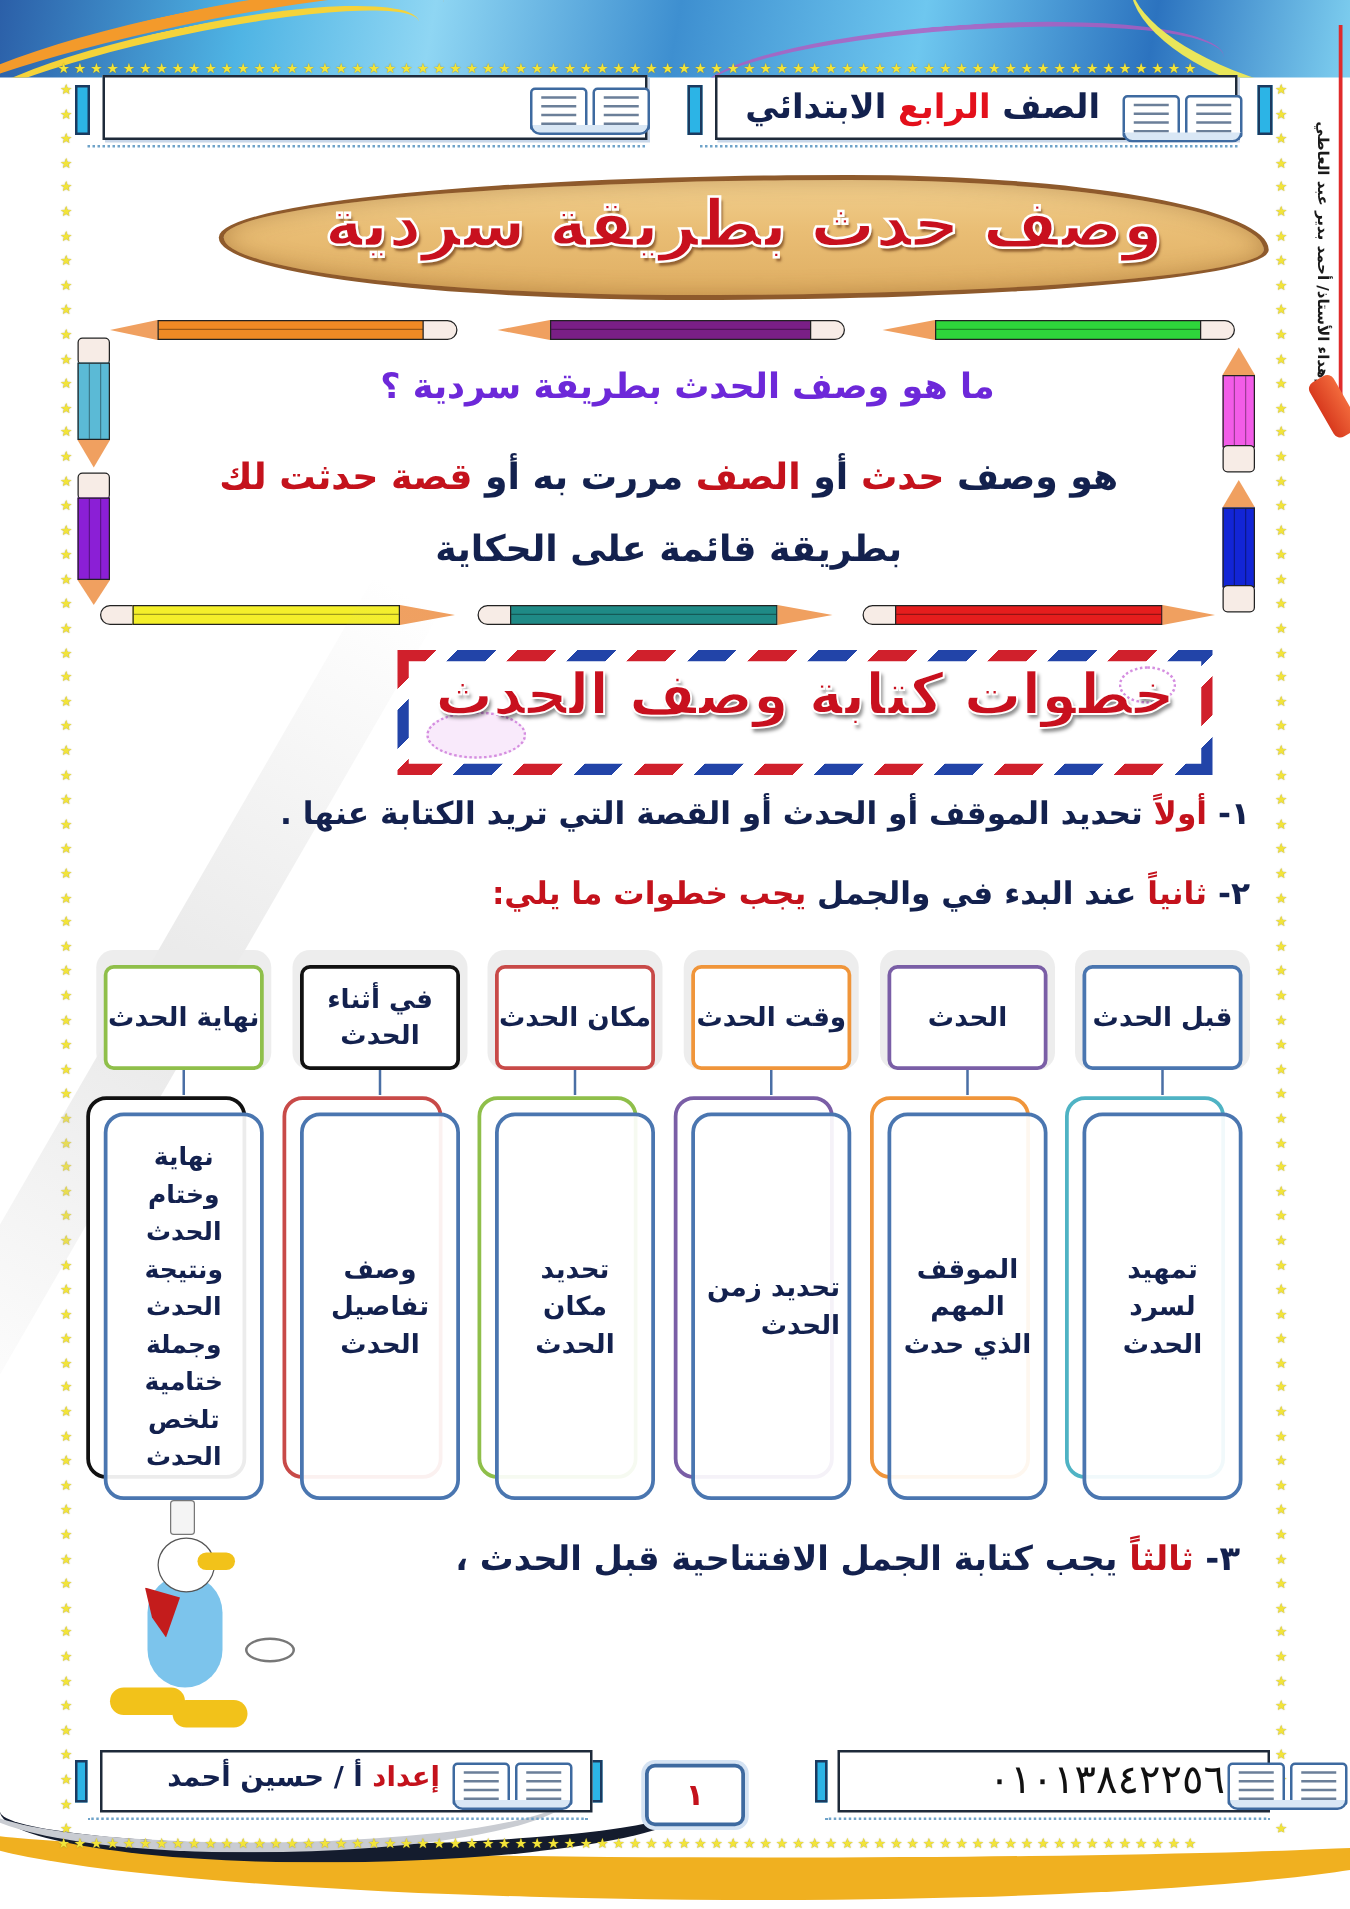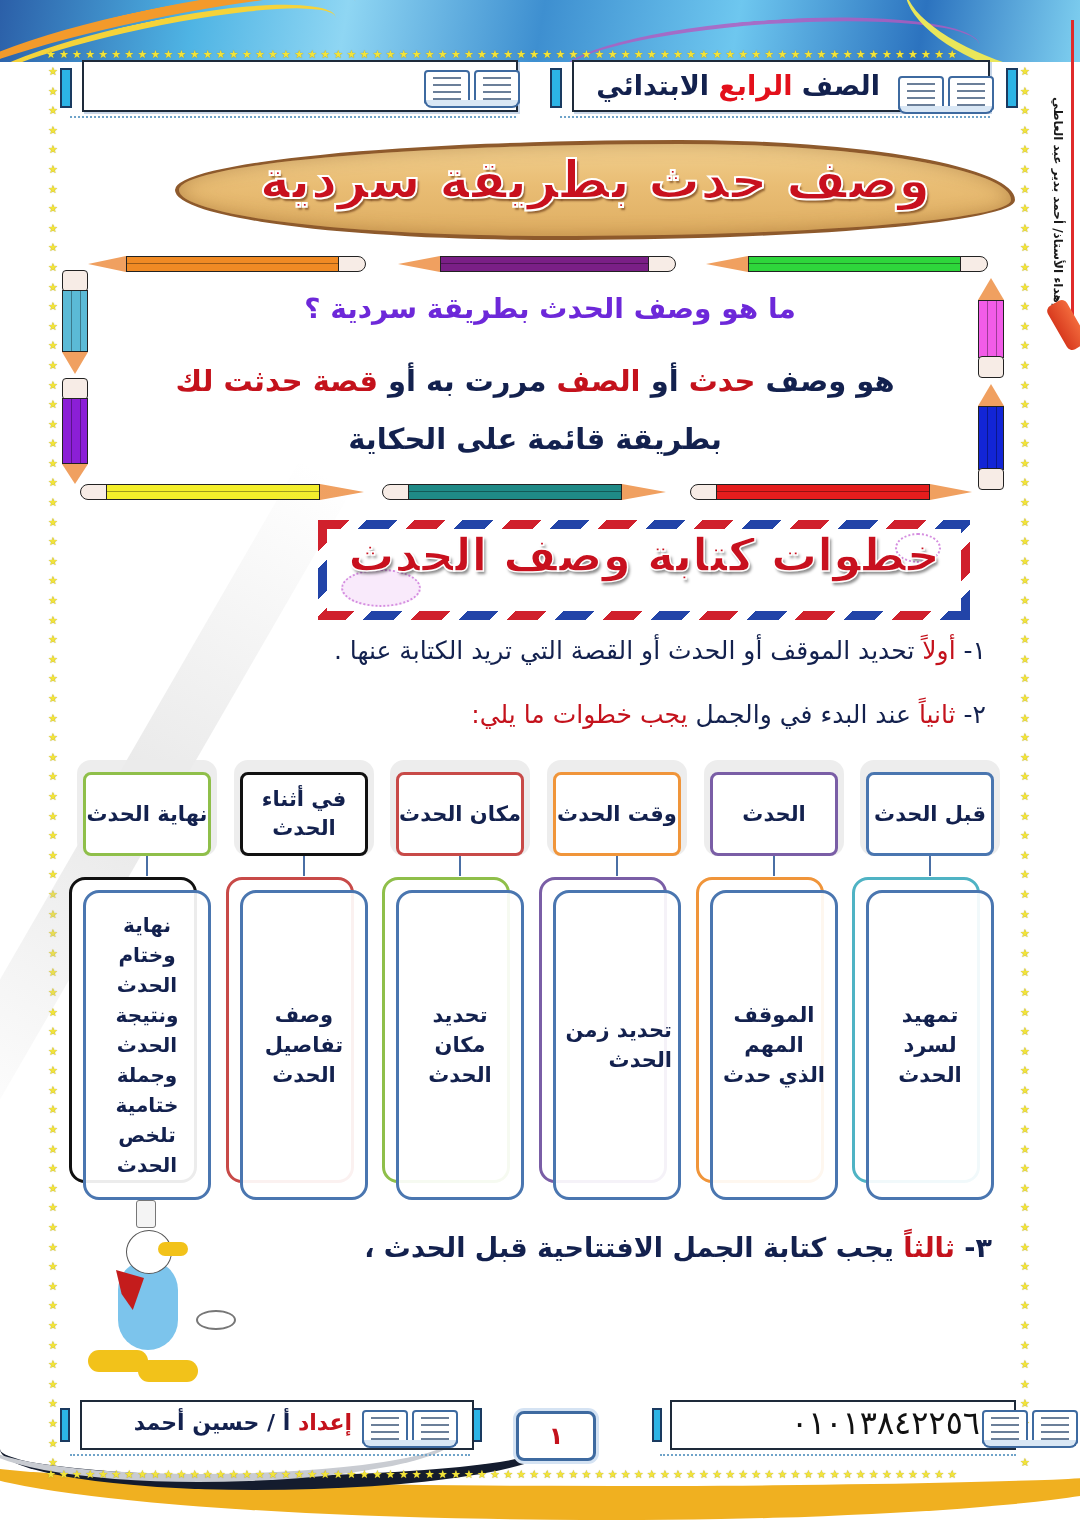--- a/index.html
+++ b/index.html
@@ -89,21 +89,21 @@
   }
   .airmail .inner { width: 100%; height: 100%; background: #fff; position: relative; }
   .airmail .doodle1 { position: absolute; right: 20px; top: 4px; width: 46px; height: 30px; border: 2px dotted #d58ee0; border-radius: 50%; }
   .airmail .doodle2 { position: absolute; left: 14px; top: 40px; width: 80px; height: 38px; border: 2px dotted #d58ee0; border-radius: 50%; background: rgba(230,170,240,.25); }
   .airmail-title {
     position: absolute; left: 318px; top: 528px; width: 652px; text-align: center;
     font-size: 46px; font-weight: bold; color: #c8101e;
     -webkit-text-stroke: 1.5px #ffffff; text-shadow: 2px 3px 3px rgba(0,0,0,.45);
   }
 
-  .step { position: absolute; right: 94px; font-size: 25px; font-weight: normal; color: #13214e; white-space: nowrap; }
+  .step { position: absolute; right: 80px; font-size: 25px; font-weight: bold; color: #13214e; white-space: nowrap; }
   .step .red { color: #c4121c; }
 
   
   .head-box { position: absolute; top: 772px; width: 128px; height: 84px; background: #fff; border: 3px solid; border-radius: 8px; display: flex; align-items: center; justify-content: center; text-align: center; font-size: 21px; font-weight: bold; color: #13214e; line-height: 29px; box-shadow: 0 -6px 0 6px rgba(235,235,235,.9); }
   .conn { position: absolute; top: 856px; width: 2px; height: 20px; background: #4a6fa5; }
   .back-card { position: absolute; top: 877px; width: 128px; height: 306px; border: 3px solid; border-radius: 16px; background: #fff; }
   .front-card { position: absolute; top: 890px; width: 128px; height: 310px; border: 3px solid #4a76b0; border-radius: 16px; background: rgba(255,255,255,.92); display: flex; align-items: center; justify-content: center; text-align: center; font-size: 21px; font-weight: bold; color: #13214e; line-height: 30px; padding: 6px; }
 
   
   .donald { position: absolute; left: 78px; top: 1200px; width: 170px; height: 190px; }

